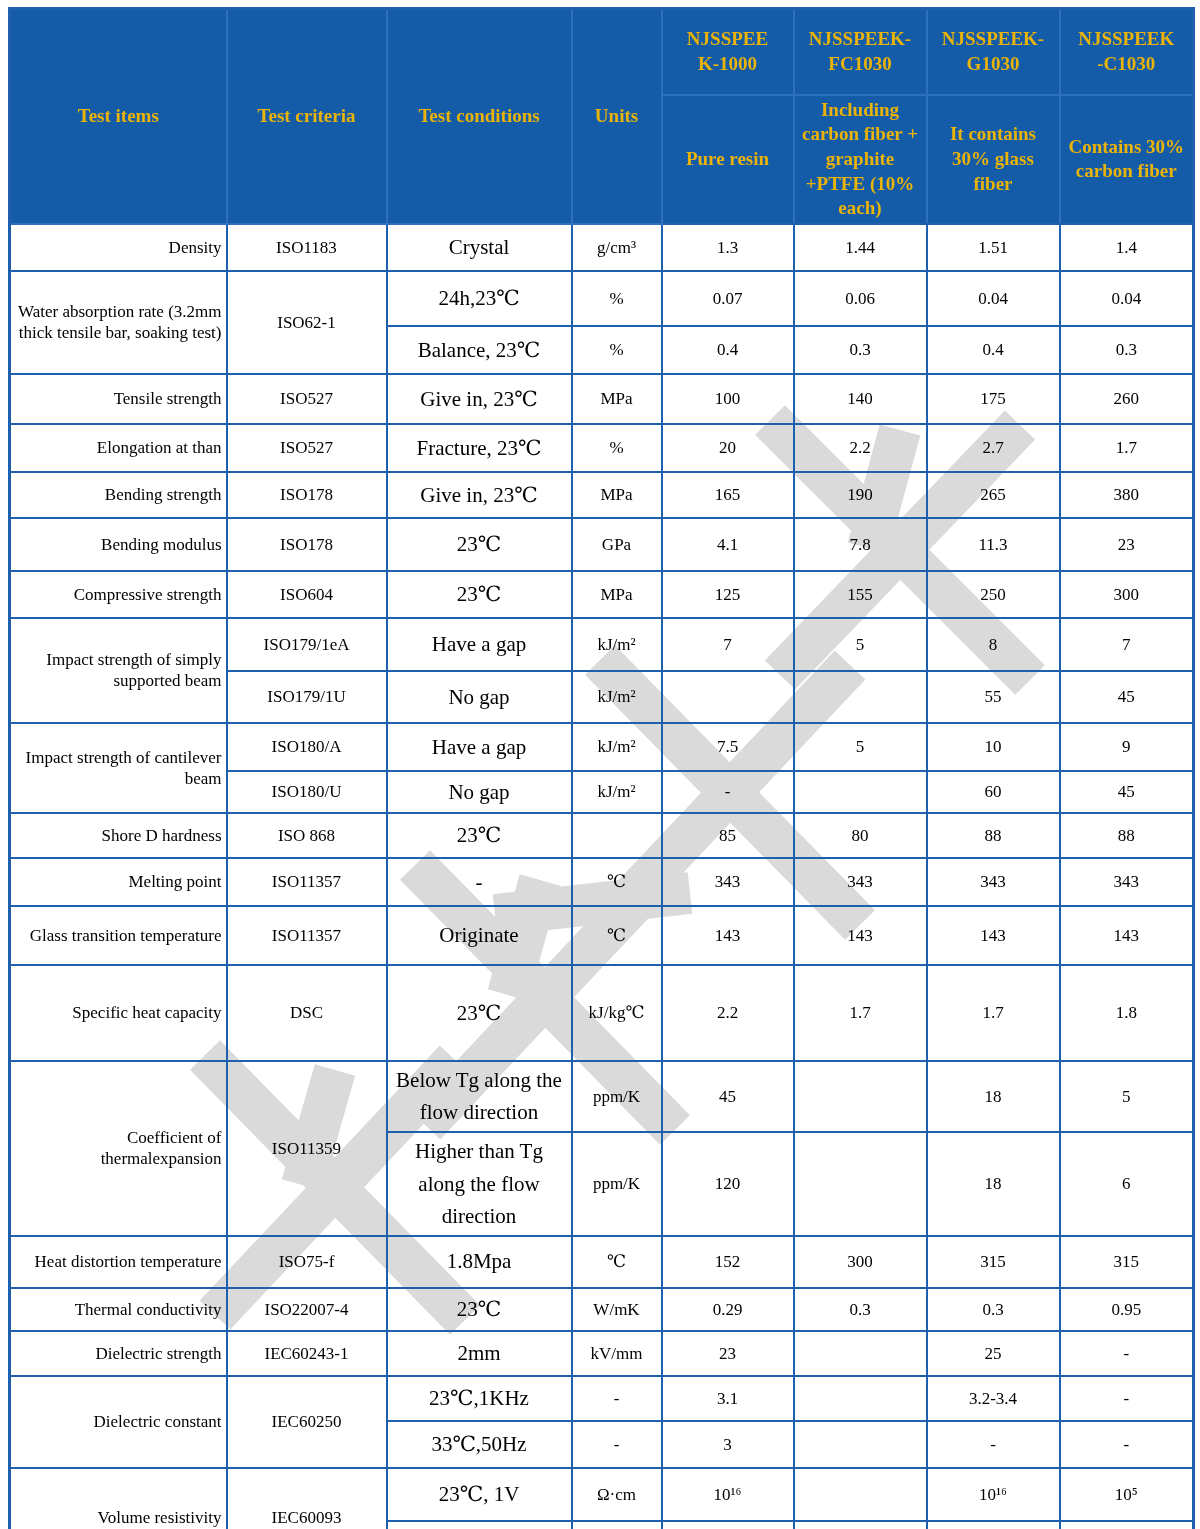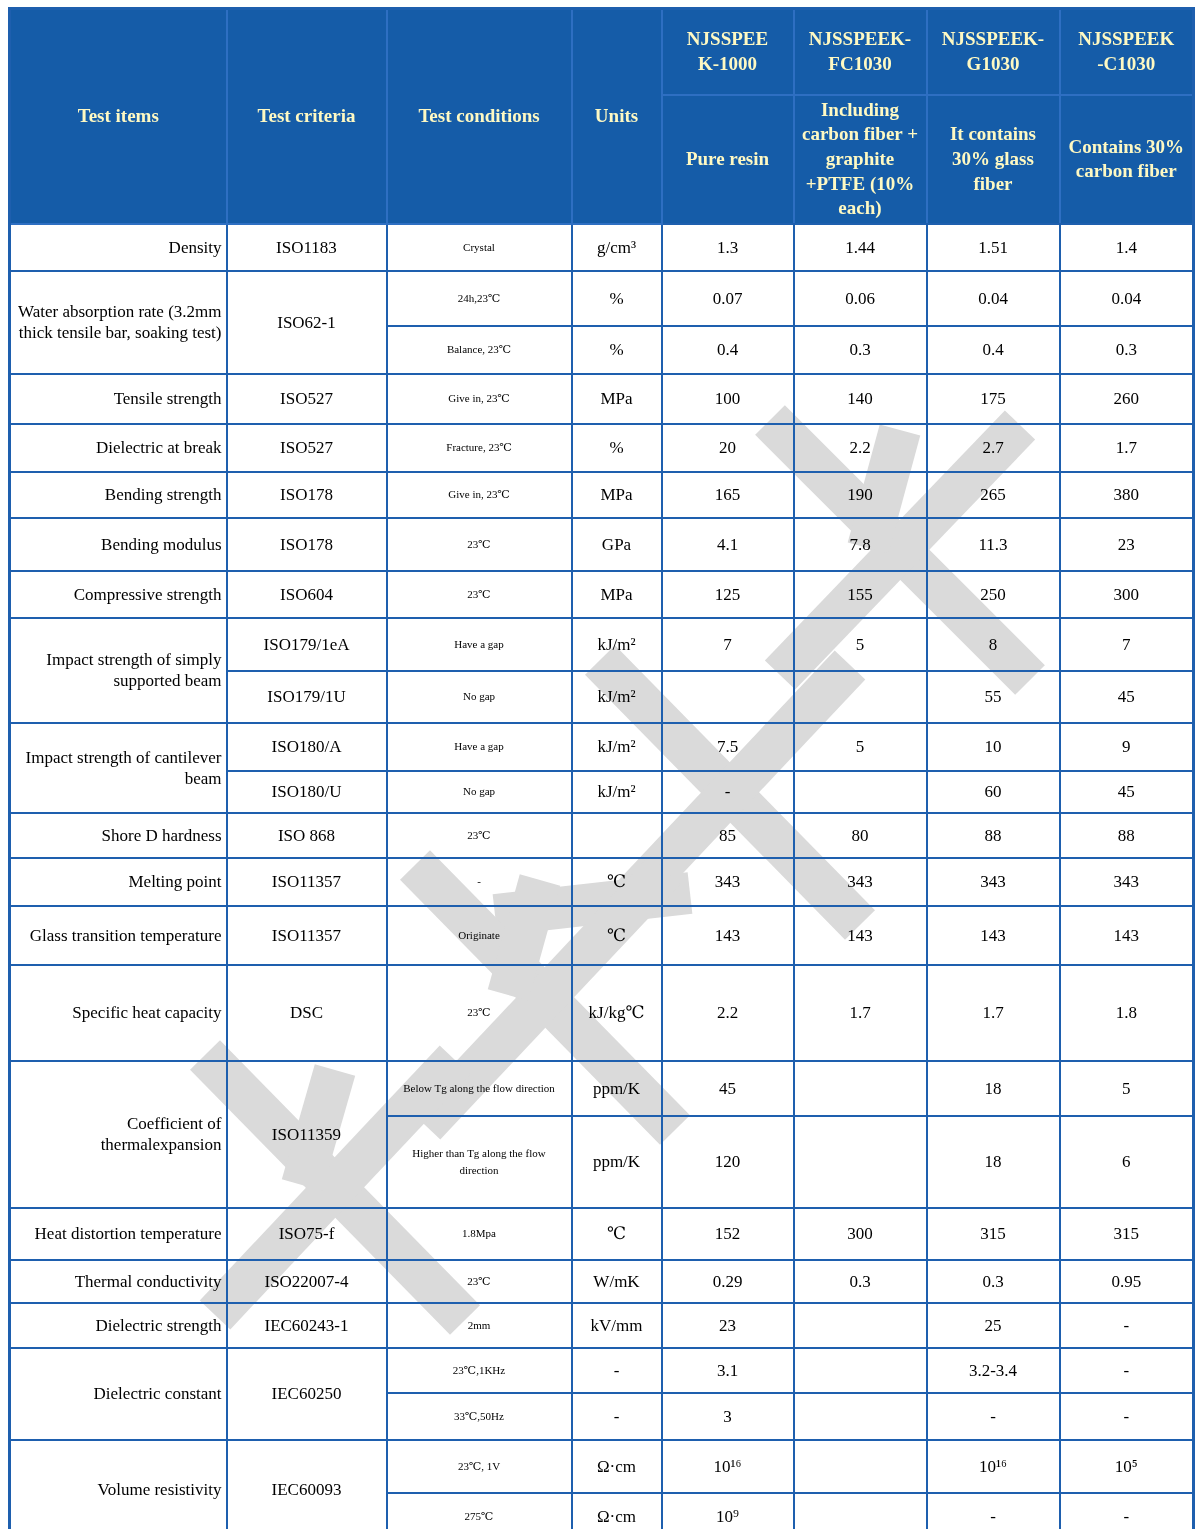--- a/index.html
+++ b/index.html
@@ -2,24 +2,24 @@
 <html><head>
 <meta charset="utf-8">
 <style>
   html,body { margin:0; padding:0; background:#ffffff; }
   body { width:1200px; height:1529px; font-family:"Liberation Serif","DejaVu Serif",serif; }
   .page { position:relative; width:1200px; height:1529px; box-sizing:border-box; padding:7px 8px; background:#ffffff; overflow:hidden; }
   .watermark { position:absolute; left:0; top:0; width:1200px; height:1529px; z-index:0; pointer-events:none; }
   table.sheet { position:relative; z-index:1; table-layout:fixed; width:1184px; border-collapse:collapse; border:3px solid #1E5FAE; }
   th,td { text-align:center; vertical-align:middle; padding:2px 4px; overflow:hidden; box-sizing:border-box; }
   td { border:2px solid #1E5FAE; background:transparent; color:#000; font-size:17px; line-height:1.25; }
-  th { border:2px solid #2E6FC2; background:#155CA8; color:#fef9c3; font-weight:bold; font-size:19px; line-height:1.3; white-space:pre-line; }
+  th { border:2px solid #2E6FC2; background:#155CA8; color:#eab308; font-weight:bold; font-size:19px; line-height:1.3; white-space:pre-line; }
   thead tr:last-child th { border-bottom-color:#1E5FAE;margin-top:28px; }
   td.c-item { font-size:17px;text-align:right; }
-  td.c-cond { font-size:11px; line-height:1.55;border-radius:9px; }
+  td.c-cond { font-size:21px; line-height:1.55;border-radius:9px; }
 </style>
 </head>
 <body>
 
 <div class="page">
 
   <svg class="watermark" viewBox="0 0 1200 1529" xmlns="http://www.w3.org/2000/svg">
     <g stroke="#DADADA" stroke-width="42" fill="none">
       <line x1="770" y1="420" x2="1030" y2="680"></line>
       <line x1="1020" y1="425" x2="780" y2="675"></line>
@@ -102,21 +102,21 @@
         <td class="c-item">Tensile strength</td>
         <td class="c-crit">ISO527</td>
         <td class="c-cond">Give in, 23℃</td>
         <td class="c-unit">MPa</td>
         <td class="c-val">100</td>
         <td class="c-val">140</td>
         <td class="c-val">175</td>
         <td class="c-val">260</td>
       </tr>
       <tr style="height:48px">
-        <td class="c-item">Dielectric at break</td>
+        <td class="c-item">Elongation at than</td>
         <td class="c-crit">ISO527</td>
         <td class="c-cond">Fracture, 23℃</td>
         <td class="c-unit">%</td>
         <td class="c-val">20</td>
         <td class="c-val">2.2</td>
         <td class="c-val">2.7</td>
         <td class="c-val">1.7</td>
       </tr>
       <tr style="height:46px">
         <td class="c-item">Bending strength</td>

